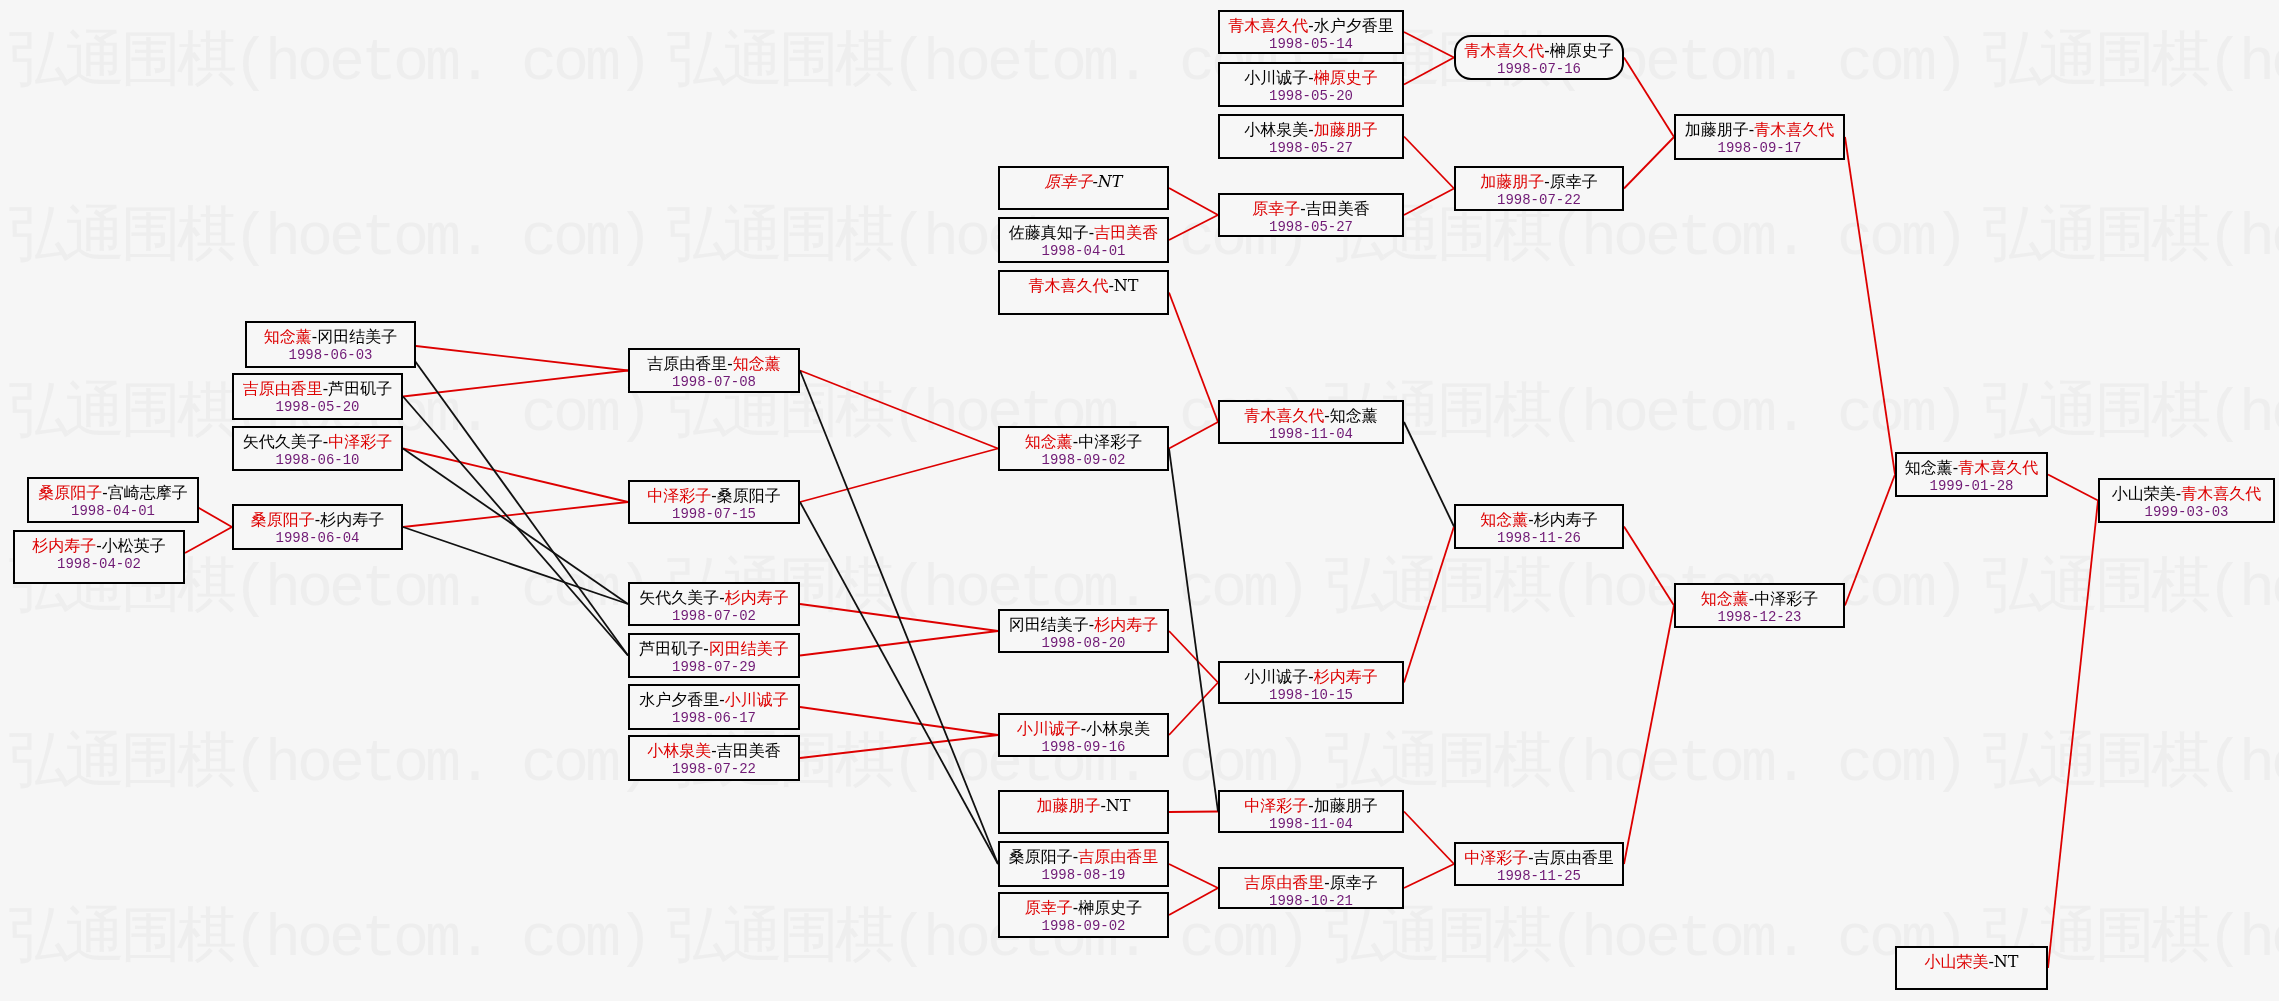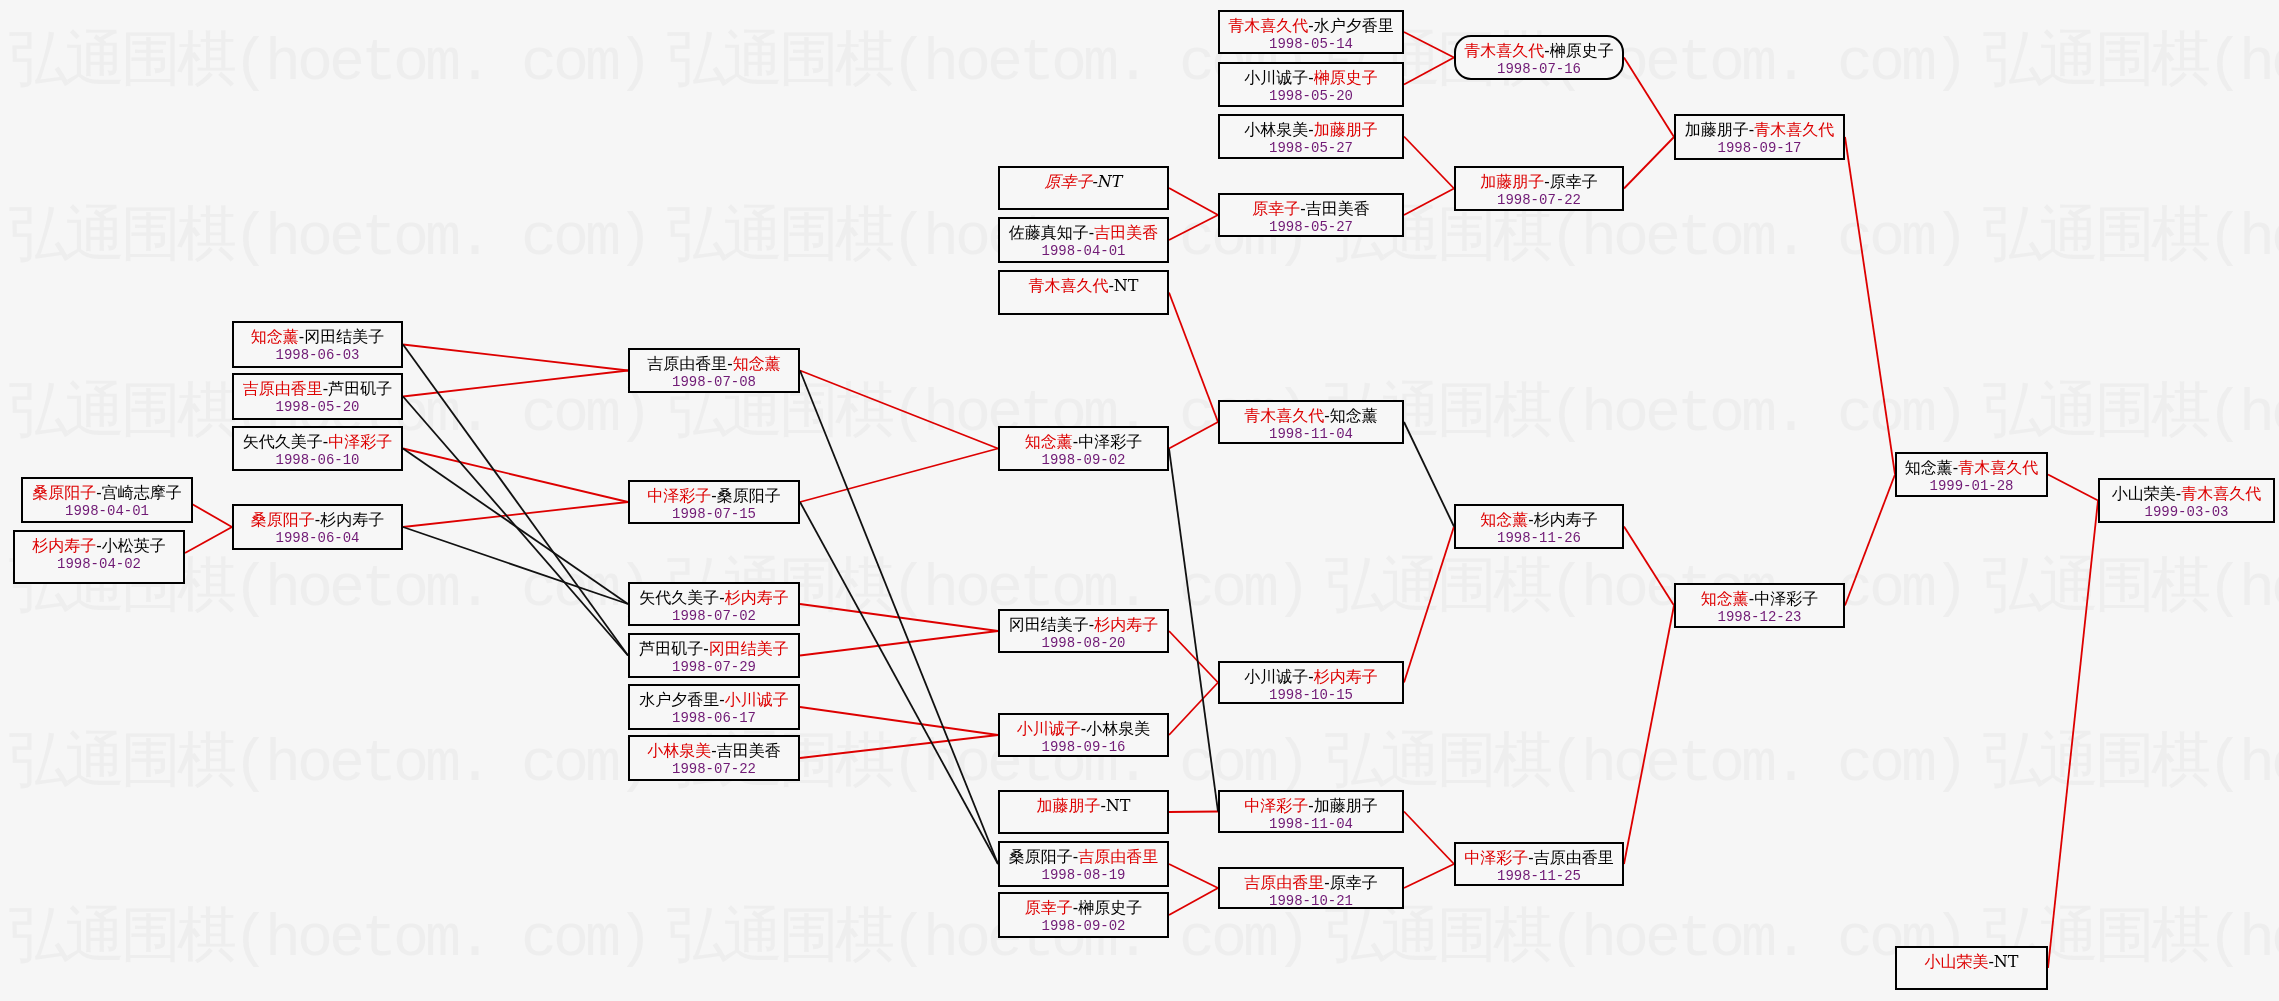--- a/index.html
+++ b/index.html
@@ -125,29 +125,29 @@
     <div class="watermark" style="left: 1325px; top: 558px; color: rgb(238, 238, 238);">弘通围棋(hoetom. com)</div>
     <div class="watermark" style="left: 1983px; top: 558px; color: rgb(238, 238, 238);">弘通围棋(hoetom. com)</div>
     <div class="watermark" style="left: 9px; top: 733px; color: rgb(238, 238, 238);">弘通围棋(hoetom. com)</div>
     <div class="watermark" style="left: 667px; top: 733px; color: rgb(238, 238, 238);">弘通围棋(hoetom. com)</div>
     <div class="watermark" style="left: 1325px; top: 733px; color: rgb(238, 238, 238);">弘通围棋(hoetom. com)</div>
     <div class="watermark" style="left: 1983px; top: 733px; color: rgb(238, 238, 238);">弘通围棋(hoetom. com)</div>
     <div class="watermark" style="left: 9px; top: 908px; color: rgb(238, 238, 238);">弘通围棋(hoetom. com)</div>
     <div class="watermark" style="left: 667px; top: 908px; color: rgb(238, 238, 238);">弘通围棋(hoetom. com)</div>
     <div class="watermark" style="left: 1325px; top: 908px; color: rgb(238, 238, 238);">弘通围棋(hoetom. com)</div>
     <div class="watermark" style="left: 1983px; top: 908px; color: rgb(238, 238, 238);">弘通围棋(hoetom. com)</div>
-    <div class="match-box" style="left: 21px; top: 477px; width: 172px; height: 46px;">
+    <div class="match-box" style="left: 27px; top: 477px; width: 172px; height: 46px;">
       <div class="names-row"><span class="winner">桑原阳子</span><span class="loser">-</span><span class="loser">宫崎志摩子</span></div>
       <div class="date-row">1998-04-01</div>
     </div>
     <div class="match-box" style="left: 13px; top: 530px; width: 172px; height: 54px;">
       <div class="names-row"><span class="winner">杉内寿子</span><span class="loser">-</span><span class="loser">小松英子</span></div>
       <div class="date-row">1998-04-02</div>
     </div>
-    <div class="match-box" style="left: 232px; top: 321px; width: 171px; height: 47px;">
+    <div class="match-box" style="left: 245px; top: 321px; width: 171px; height: 47px;">
       <div class="names-row"><span class="winner">知念薰</span><span class="loser">-</span><span class="loser">冈田结美子</span></div>
       <div class="date-row">1998-06-03</div>
     </div>
     <div class="match-box" style="left: 232px; top: 373px; width: 171px; height: 47px;">
       <div class="names-row"><span class="winner">吉原由香里</span><span class="loser">-</span><span class="loser">芦田矶子</span></div>
       <div class="date-row">1998-05-20</div>
     </div>
     <div class="match-box" style="left: 232px; top: 426px; width: 171px; height: 45px;">
       <div class="names-row"><span class="loser">矢代久美子</span><span class="loser">-</span><span class="winner">中泽彩子</span></div>
       <div class="date-row">1998-06-10</div>

